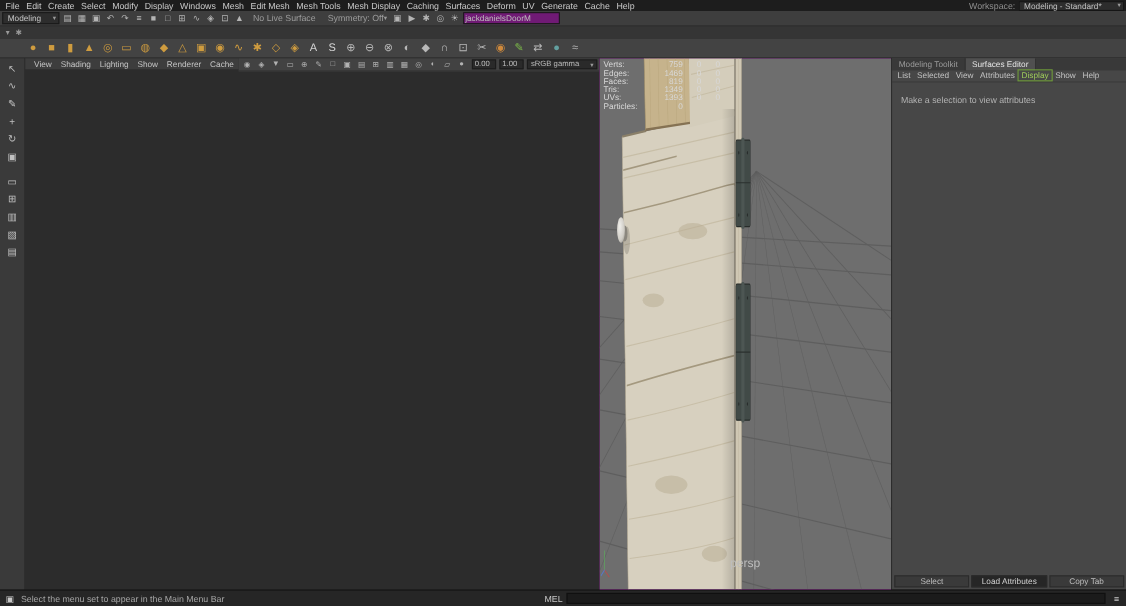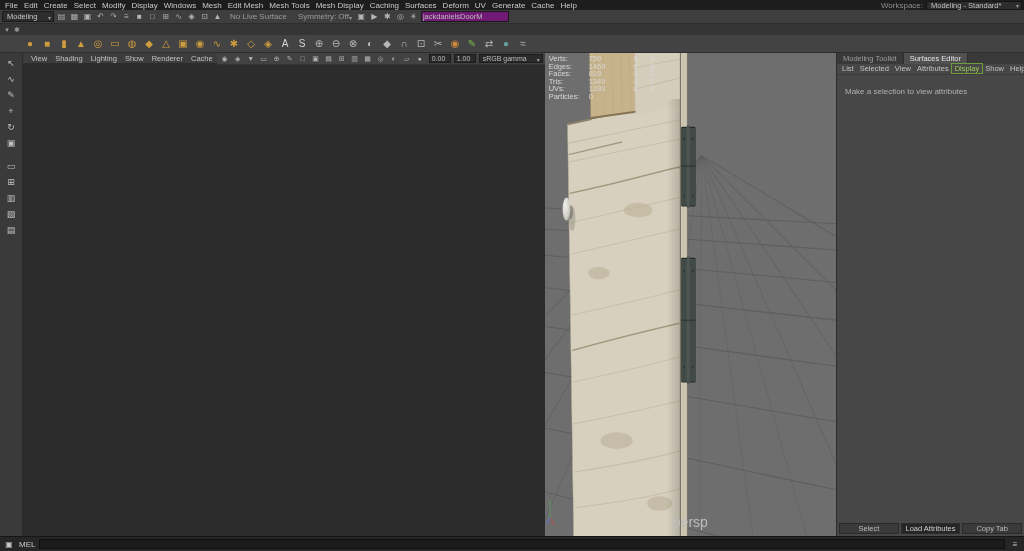--- a/index.html
+++ b/index.html
@@ -37,25 +37,25 @@
 .vp-toolbar{height:12px;background:#424242;border-bottom:1px solid #333;display:flex;align-items:center;padding:0 2px;gap:1px;font-size:7px;flex:0 0 auto}
 .vp-icons{display:flex;gap:1px}
 .vpicon{width:12px;height:10px;display:flex;align-items:center;justify-content:center;color:#b2b2b2;font-size:7px}
 .vp-field{background:#2a2a2a;border:1px solid #1c1c1c;height:9px;padding:0 2px;display:flex;align-items:center;color:#bdbdbd;min-width:22px;margin-left:2px}
 .vp-select{background:#2a2a2a;border:1px solid #1c1c1c;height:9px;display:flex;align-items:center;padding-left:3px;color:#bdbdbd;min-width:64px;margin-left:2px}
 .scene{flex:1;position:relative;background:#701a75;overflow:hidden}
 .scene svg{position:absolute;inset:0;width:100%;height:100%}
 .hud{position:absolute;top:2px;left:4px;font-size:7.5px;line-height:7.5px;color:#d8d8d8}
 .hud-row{display:flex}
 .hud-row span:nth-child(1){width:40px;text-align:left;display:block}
-.hud-row span:nth-child(2){width:32px;display:block}
+.hud-row span:nth-child(2){width:32px;text-align:right;display:block}
 .hud-row span:nth-child(3){width:17px;text-align:right;display:block}
 .hud-row span:nth-child(4){width:17px;text-align:right;display:block}
-.persp{position:absolute;bottom:6px;left:50%;transform:translateX(-50%);font-size:14px;color:#bdbdbd}
-.right-panel{width:187px;background:#474747;display:flex;flex-direction:column;flex:0 0 auto}
+.persp{position:absolute;bottom:18px;left:50%;transform:translateX(-50%);font-size:11px;color:#bdbdbd}
+.right-panel{width:213px;background:#474747;display:flex;flex-direction:column;flex:0 0 auto}
 .rp-tabs{height:11px;background:#393939;display:flex;font-size:7.5px;flex:0 0 auto}
 .rp-tab{padding:1px 6px;display:flex;align-items:center;color:#9b9b9b;border-right:1px solid #2f2f2f;white-space:nowrap}
 .rp-tab.active{background:#505050;color:#e4e4e4}
 .ae-menus{height:11px;display:flex;align-items:flex-start;padding:0 2px;font-size:7.5px;border-bottom:1px solid #3a3a3a;flex:0 0 auto}
 .ae-menu{padding:0 3px;color:#c2c2c2;white-space:nowrap}
 .ae-menu.highlight{color:#9fcc5a;outline:1px solid #6f9c3a}
 .ae-body{flex:1;padding:12px 8px;font-size:8px;color:#b2b2b2}
 .ae-buttons{height:14px;display:flex;gap:2px;padding:1px 2px 2px;flex:0 0 auto}
 .ae-btn{flex:1;background:#3a3a3a;border:1px solid #2b2b2b;color:#bcbcbc;font-size:7.5px;font-family:inherit;cursor:default}
 .ae-btn.active{background:#262626;color:#d0d0d0}
@@ -417,18 +417,19 @@
       <button class="ae-btn">Select</button>
           <button class="ae-btn active">Load Attributes</button>
           <button class="ae-btn">Copy Tab</button>
         </div>
     </div>
 
   </div>
 
   <footer class="bottombar">
     <span class="bicon">▣</span>
+    <span class="help-text">Select the menu set to appear in the Main Menu Bar</span>
     <span class="mel-label">MEL</span>
     <span class="mel-input"></span>
     <span class="bicon">≡</span>
   </footer>
 
 </div>
 
 </body></html>

